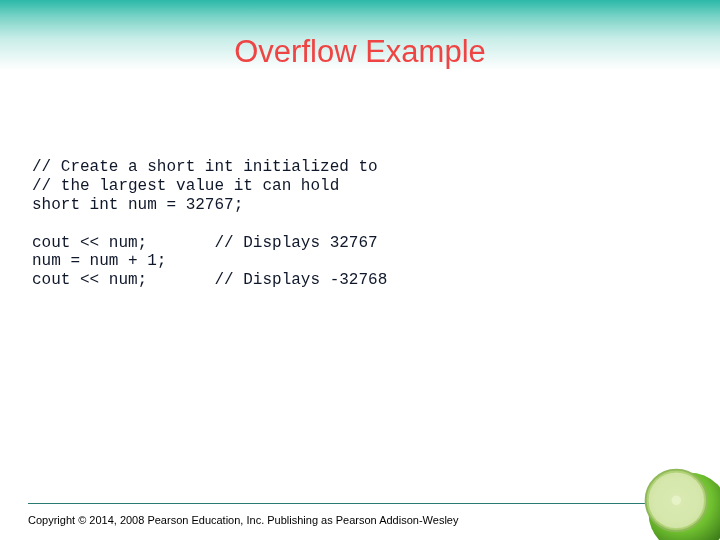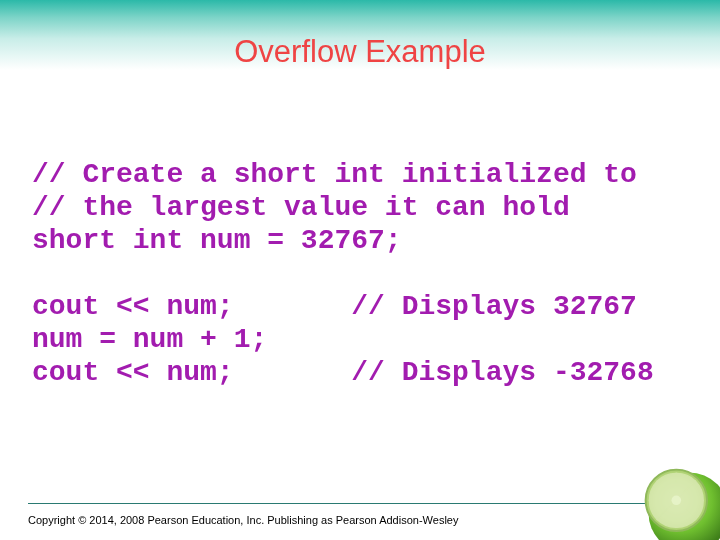--- a/index.html
+++ b/index.html
@@ -25,24 +25,24 @@
     font-size: 31px;
     color: #ef4444;
     font-weight: 400;
   }
   .code-block {
     position: absolute;
     top: 158px;
     left: 32px;
     right: 32px;
     font-family: "Courier New", Courier, monospace;
-    font-weight: bold;
-    font-size: 28px;
+    font-weight: normal;
+    font-size: 16px;
     line-height: 1.18;
-    color: #a21caf;
+    color: #0f172a;
     white-space: pre;
   }
   .footer-line {
     position: absolute;
     left: 28px;
     right: 28px;
     bottom: 36px;
     border-top: 1px solid #2a7a72;
   }
   .copyright {

